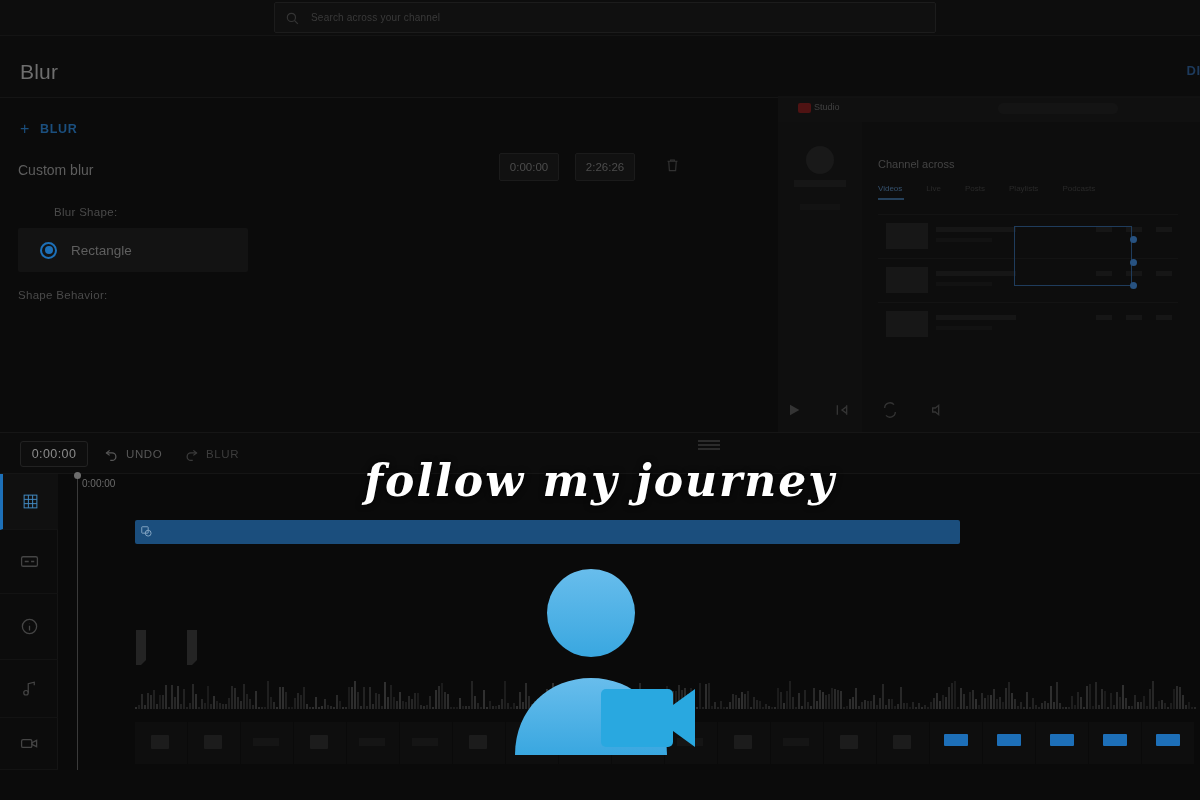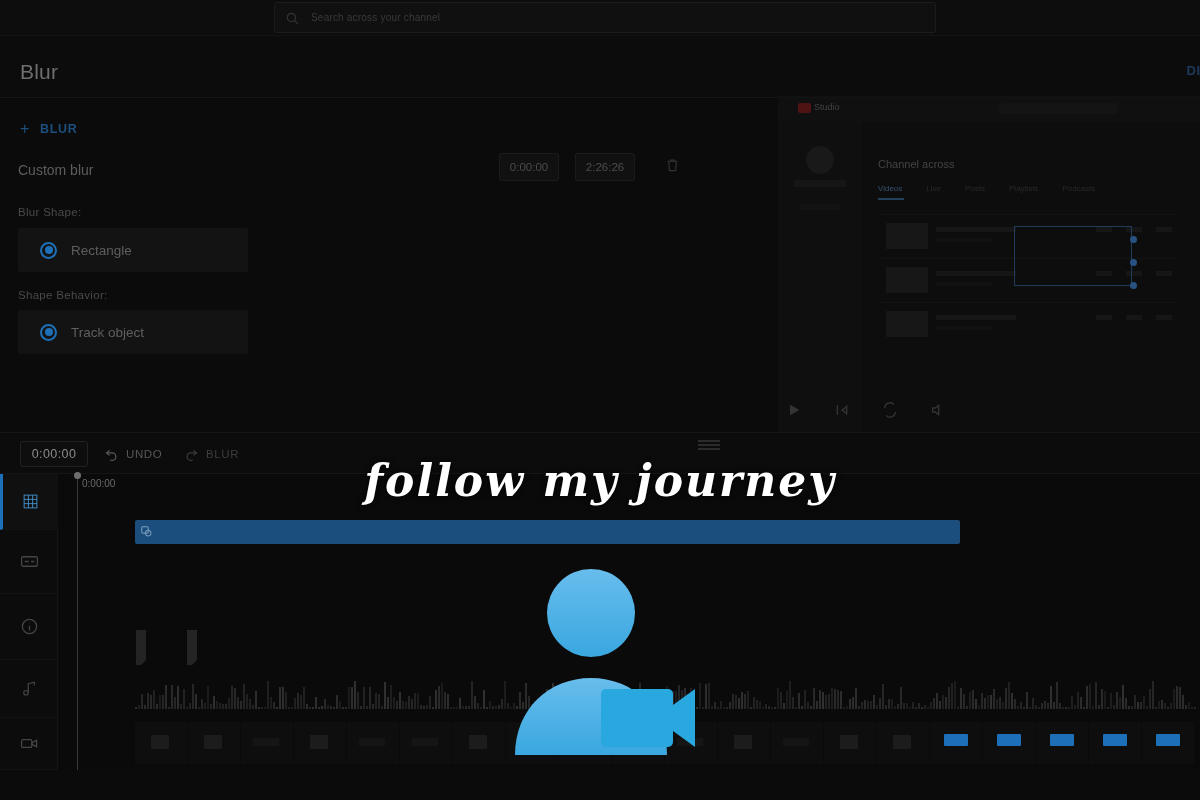--- a/index.html
+++ b/index.html
@@ -47,21 +47,21 @@
     color: #1b4f7e; font-size: 12.5px; font-weight: 600; letter-spacing: .7px;
   }
   .add-blur .plus { font-size: 16px; font-weight: 400; color: #1b4f7e; }
   .custom-blur {
     position: absolute; left: 18px; top: 64px;
     font-size: 14px; color: #5d5d5d;
   }
   .field-label {
     position: absolute; left: 18px; font-size: 11.5px; color: #4a4a4a; letter-spacing: .3px;
   }
-  .lbl-shape { top: 108px; }
+  .lbl-shape { top: 108px; margin-left: 36px; }
   .lbl-behavior { top: 191px; }
   .radio-row {
     position: absolute; left: 18px; width: 230px; height: 44px;
     background: #131313; border-radius: 2px;
     display: flex; align-items: center; gap: 14px; padding-left: 22px;
   }
   .row-shape { top: 130px; }
   .row-behavior { top: 212px; }
   .radio {
     width: 17px; height: 17px; border-radius: 50%;
@@ -235,26 +235,20 @@
 
       <div class="field-label lbl-shape">Blur Shape:</div>
       <div class="radio-row row-shape">
         <span class="radio">
             <i></i>
           </span>
         <span class="radio-txt">Rectangle</span>
       </div>
 
       <div class="field-label lbl-behavior">Shape Behavior:</div>
-      <div class="radio-row row-behavior">
-        <span class="radio">
-            <i></i>
-          </span>
-        <span class="radio-txt">Track object</span>
-      </div>
     </div>
 
     <div class="preview">
       <div class="time-chip chip-a">0:00:00</div>
       <div class="time-chip chip-b">2:26:26</div>
       <svg class="trash-ic" viewBox="0 0 24 24" fill="none" stroke="#999" stroke-width="1.8">
         <path d="M4 6h16M9 6V4h6v2M6 6l1 15h10l1-15"></path>
       </svg>
     </div>
 

